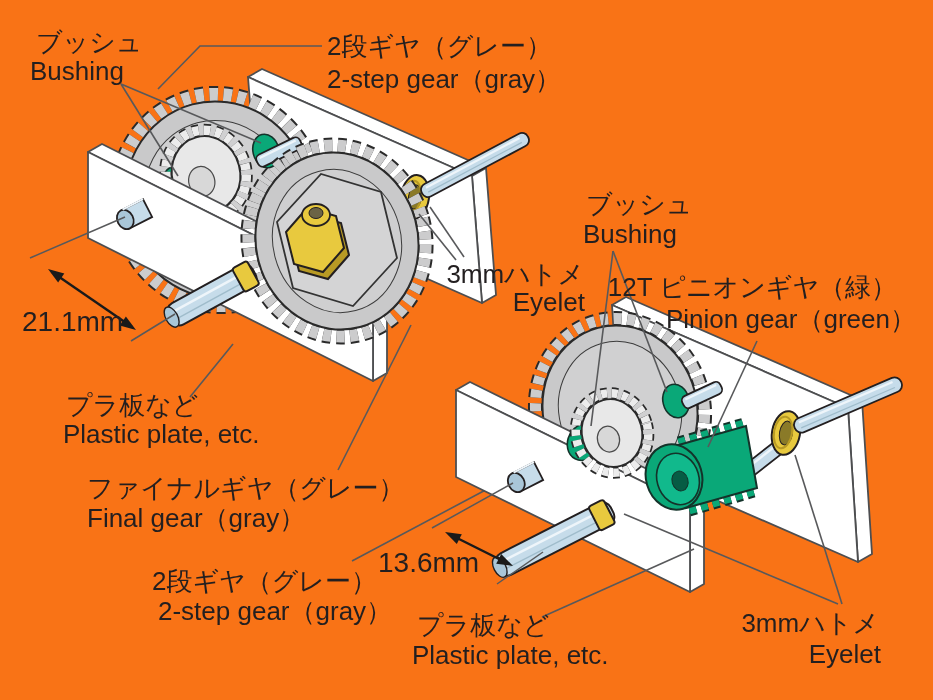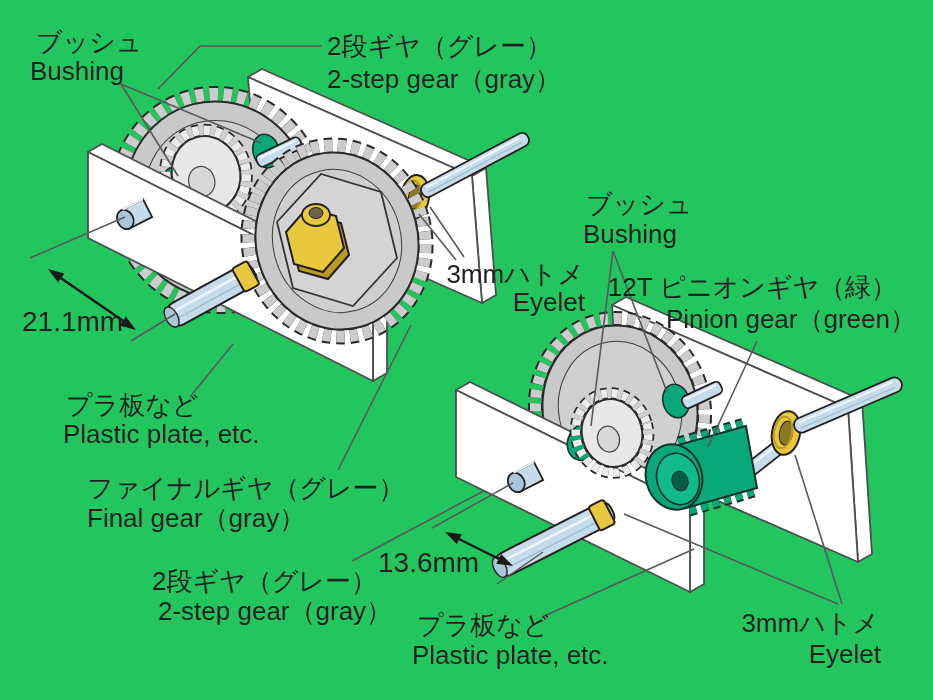--- a/index.html
+++ b/index.html
@@ -1,16 +1,16 @@
 <!DOCTYPE html>
 <html><head>
 <meta charset="utf-8">
 <style>
   html,body{margin:0;padding:0;background:#ffffff;}
-  .stage{position:relative;width:933px;height:700px;background:#22c55e;overflow:hidden;
+  .stage{position:relative;width:933px;height:700px;background:#f97316;overflow:hidden;
          font-family:"Liberation Sans","DejaVu Sans",sans-serif;}
   svg{display:block}
   text{fill:#231f20;font-family:"Liberation Sans","DejaVu Sans",sans-serif;font-size:26px;}
   text.dim{font-size:28px;}
   .plate{fill:#ffffff;stroke:#4d4e50;stroke-width:1.8;stroke-linejoin:round;}
   .leader{stroke:#58595b;stroke-width:1.6;fill:none;}
   .ext{stroke:#58595b;stroke-width:1.5;fill:none;}
   .dimline{stroke:#1a1a1a;stroke-width:2.4;fill:none;}
   .arrowhead{fill:#1a1a1a;stroke:none;}
 </style>

